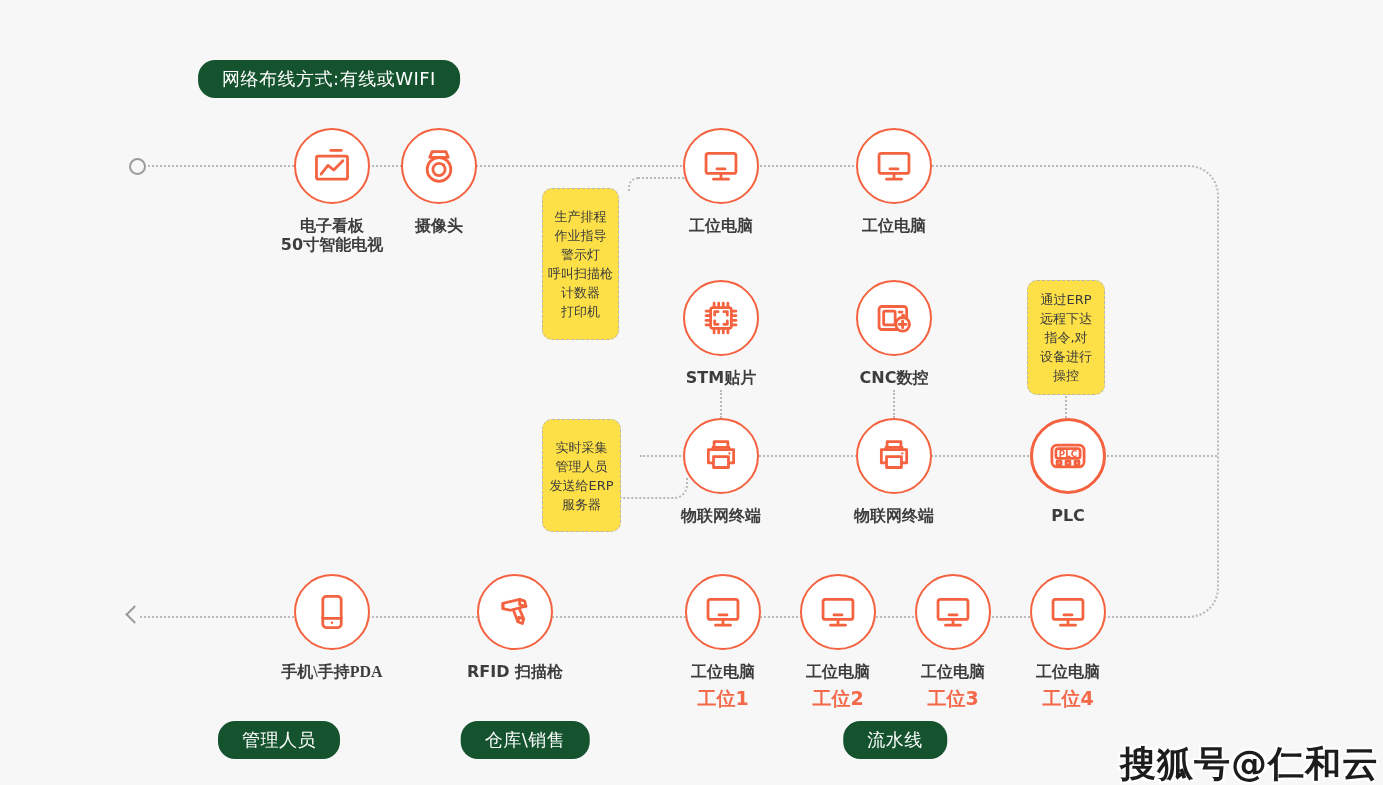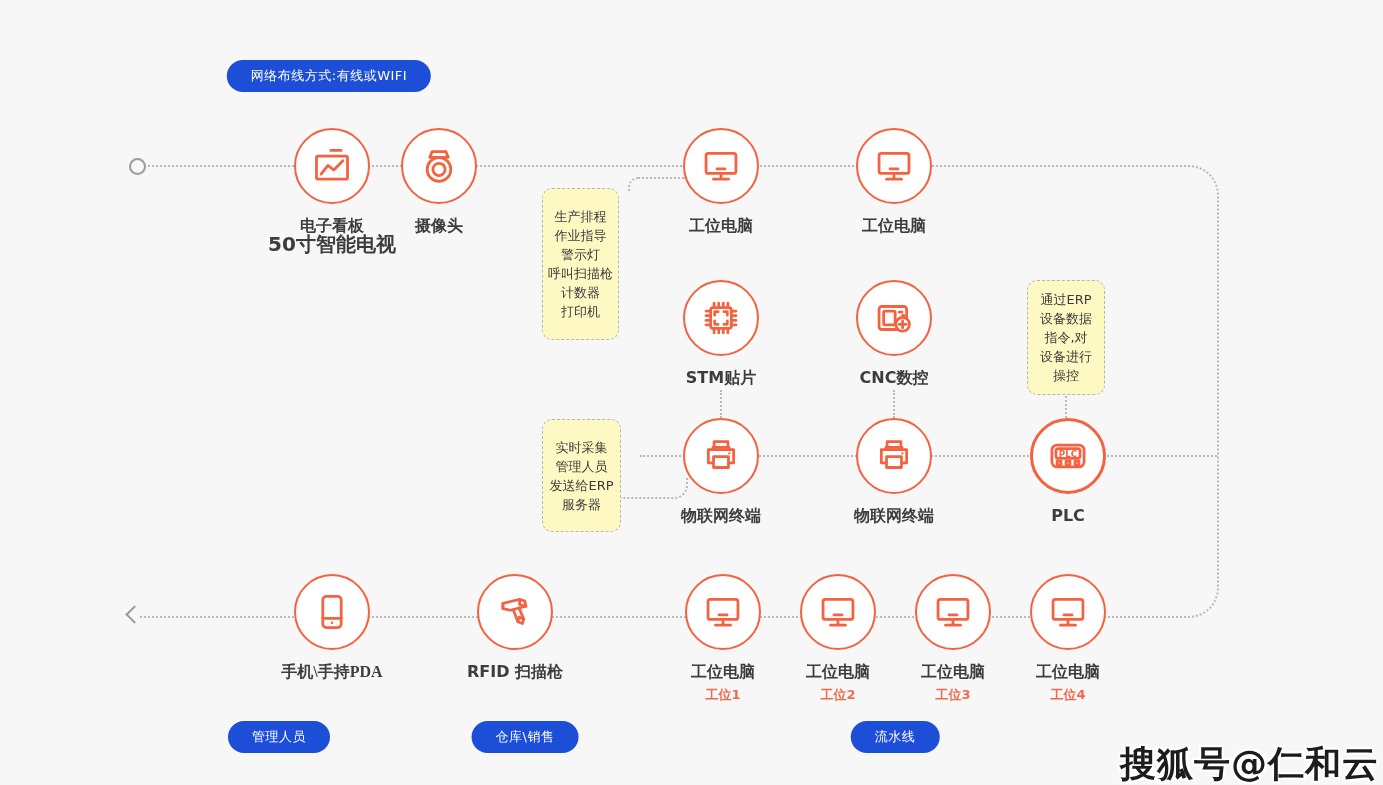--- a/index.html
+++ b/index.html
@@ -42,43 +42,43 @@
   }
   .left-arrow{
     position:absolute;left:128px;top:608px;width:11px;height:11px;
     border-left:2.5px solid #9c9c9c;border-bottom:2.5px solid #9c9c9c;
     transform:rotate(45deg);z-index:3;
   }
 
   
   .tag{
     position:absolute;transform:translateX(-50%);
-    background:#1d4ed8;color:#ffffff;font-size:13px;letter-spacing:.5px;
+    background:#14532d;color:#ffffff;font-size:18px;letter-spacing:.5px;
     padding:7px 24px;border-radius:17px;white-space:nowrap;z-index:4;
   }
 
   
   .node{position:absolute;width:160px;text-align:center;z-index:3;}
   .circle{
     width:76px;height:76px;box-sizing:border-box;margin:0 auto;
     border:2.5px solid #f4623f;border-radius:50%;background:#ffffff;
     display:flex;align-items:center;justify-content:center;position:relative;z-index:3;
   }
   .circle.plc{border-width:3px;}
   .circle svg{stroke:#f4623f;fill:none;stroke-width:2.4;stroke-linecap:round;stroke-linejoin:round;}
   .nlabel{
     margin-top:13px;font-size:16px;font-weight:700;color:#3d3d3d;line-height:17px;
   }
-  .nlabel2{font-size:20px;font-weight:700;color:#3d3d3d;line-height:17px;margin-top:2px;}
-  .nsub{margin-top:6px;font-size:13px;font-weight:700;color:#f4694a;}
+  .nlabel2{font-size:16px;font-weight:700;color:#3d3d3d;line-height:17px;margin-top:2px;}
+  .nsub{margin-top:6px;font-size:19px;font-weight:700;color:#f4694a;}
 
   
   .callout{
     position:absolute;box-sizing:border-box;
-    border:1.5px dashed #b5b5b5;border-radius:10px;background:#fef9c3;
+    border:1.5px dashed #b5b5b5;border-radius:10px;background:#fde047;
     display:flex;flex-direction:column;justify-content:center;align-items:center;
     z-index:2;
   }
   .cline{font-size:13px;color:#3c3c3c;line-height:19px;white-space:nowrap;font-weight:500;}
 
   
   .watermark{
     position:absolute;right:4px;top:740px;z-index:5;
     font-size:36px;font-weight:700;color:#1c1c1c;letter-spacing:1px;
     text-shadow:2px 2px 0 #fff,-2px -2px 0 #fff,2px -2px 0 #fff,-2px 2px 0 #fff;
@@ -324,21 +324,21 @@
 
   <div class="callout" style="left:542px;top:419px;width:79px;height:113px;">
     <div class="cline">实时采集</div>
     <div class="cline">管理人员</div>
     <div class="cline">发送给ERP</div>
     <div class="cline">服务器</div>
   </div>
 
   <div class="callout" style="left:1027px;top:280px;width:78px;height:115px;">
     <div class="cline">通过ERP</div>
-    <div class="cline">设备数据</div>
+    <div class="cline">远程下达</div>
     <div class="cline">指令,对</div>
     <div class="cline">设备进行</div>
     <div class="cline">操控</div>
   </div>
 
   <div class="watermark">搜狐号@仁和云</div>
 
 </div>
 
 </body></html>

